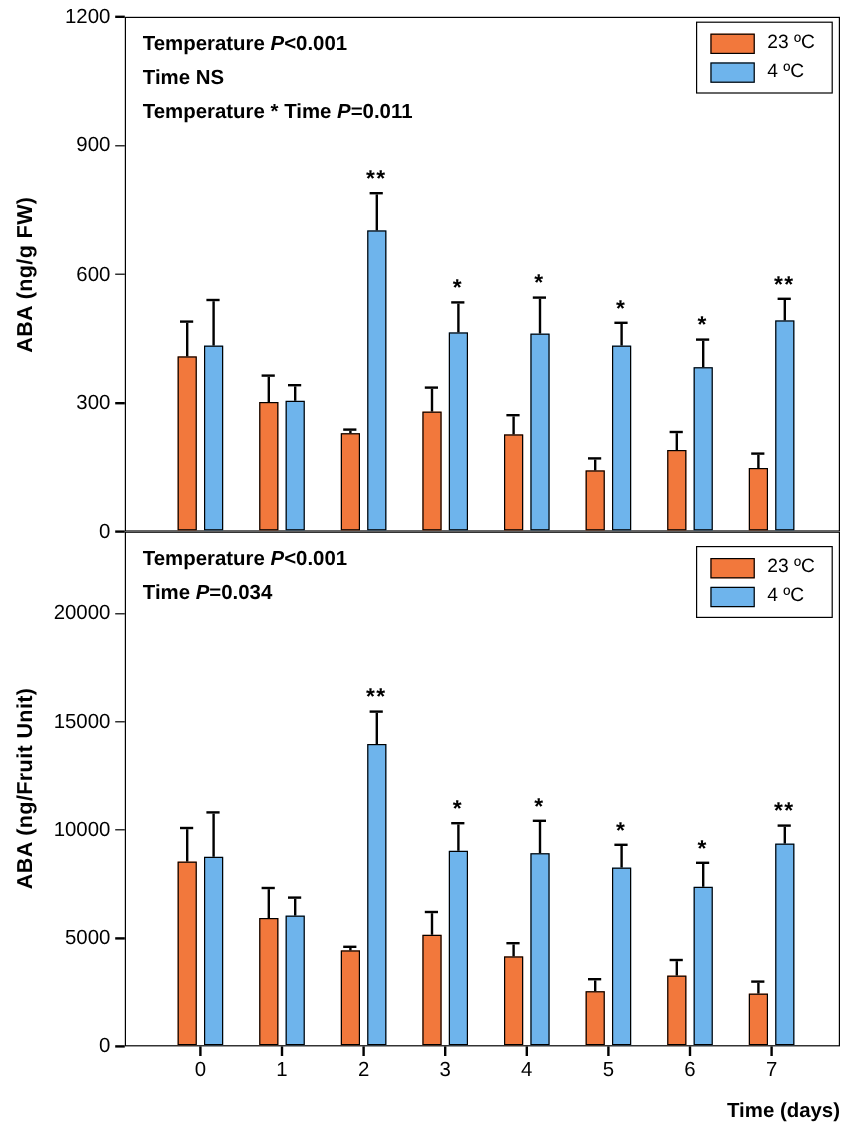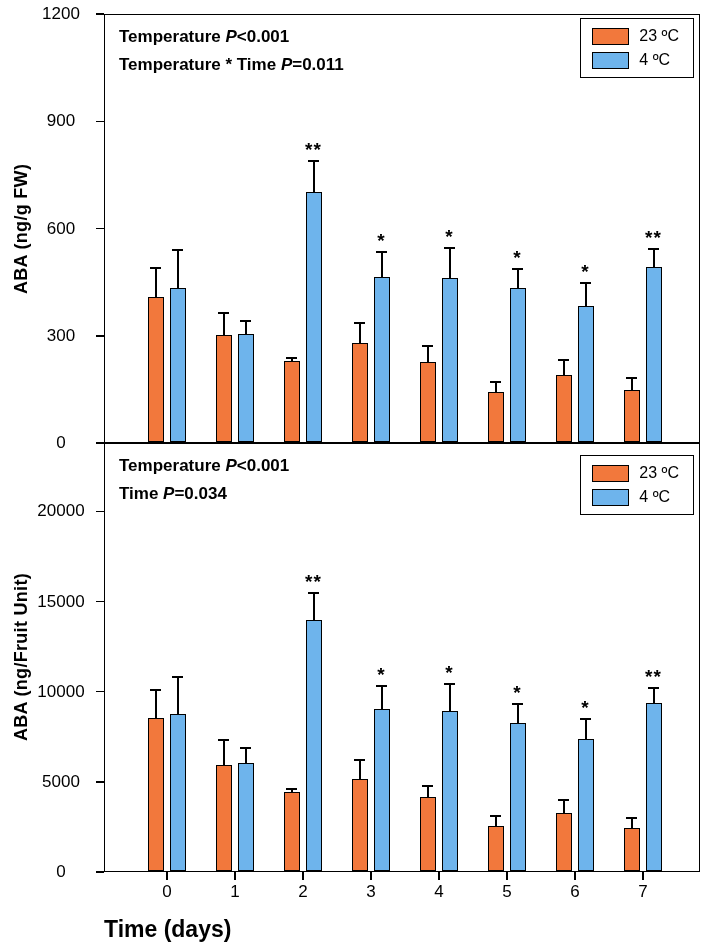--- a/index.html
+++ b/index.html
@@ -15,24 +15,24 @@
     position:absolute; left:0; width:42px;
     display:flex; align-items:center; justify-content:center;
     writing-mode:vertical-rl; transform:rotate(180deg);
     font-weight:bold; font-size:18px; letter-spacing:0.3px; white-space:nowrap;
   }
   .bar { position:absolute; bottom:0; box-sizing:border-box; border:1.5px solid #000; }
   .errbar { position:absolute; box-sizing:border-box; border-top:2px solid #000; }
   .errbar .stem { position:absolute; top:0; bottom:0; left:50%; width:2px; margin-left:-1px; background:#000; }
   .sig { position:absolute; transform:translateX(-50%); font-weight:bold; font-size:19px; line-height:12px; letter-spacing:1px; white-space:nowrap; }
   .ytick  { position:absolute; width:8px; height:1.5px; background:#000; }
-  .ytick-label { position:absolute; width:62px; text-align:center; font-size:17px; line-height:22px; }
+  .ytick-label { position:absolute; width:62px; text-align:right; font-size:17px; line-height:22px; }
   .xtick  { position:absolute; width:1.5px; height:8px; background:#000; }
   .xtick-label { position:absolute; transform:translateX(-50%); font-size:17px; line-height:20px; }
-  .x-axis-title { position:absolute; left:104px; width:596px; text-align:left; font-weight:bold; font-size:23px; }
+  .x-axis-title { position:absolute; left:104px; width:596px; text-align:right; font-weight:bold; font-size:17px; }
   .annot { position:absolute; left:14px; top:8px; font-weight:bold; font-size:17px; line-height:28px; white-space:nowrap; }
   .annot .it { font-style:italic; }
   .legend {
     position:absolute; right:5px; border:1.5px solid #000; background:#fff;
     padding:8px 14px 8px 11px; display:flex; flex-direction:column; gap:6px;
   }
   .legend-row { display:flex; align-items:flex-end; }
   .legend-swatch { width:37px; height:17px; box-sizing:border-box; border:1.5px solid #000; }
   .legend-label { margin-left:10px; font-size:16px; line-height:18px; white-space:nowrap; }
 </style>
@@ -109,20 +109,21 @@
         <div class="stem"></div>
       </div>
       <div class="sig" style="left: 208.5px; bottom: 286.425px;">**</div>
       <div class="sig" style="left: 276.5px; bottom: 195.262px;">*</div>
       <div class="sig" style="left: 344.5px; bottom: 198.837px;">*</div>
       <div class="sig" style="left: 412.5px; bottom: 178.102px;">*</div>
       <div class="sig" style="left: 480.5px; bottom: 164.16px;">*</div>
       <div class="sig" style="left: 548.5px; bottom: 198.122px;">**</div>
       <div class="annot">
         <div><span>Temperature </span><span class="it">P</span><span>&lt;0.001</span></div>
+        <div><span>Time NS</span></div>
         <div><span>Temperature * Time </span><span class="it">P</span><span>=0.011</span></div>
       </div>
       <div class="legend" style="top: 3px;">
         <div class="legend-row">
           <div class="legend-swatch" style="background: rgb(242, 120, 60);"></div>
           <div class="legend-label">23 ºC</div>
         </div>
         <div class="legend-row">
           <div class="legend-swatch" style="background: rgb(110, 180, 236);"></div>
           <div class="legend-label">4 ºC</div>

